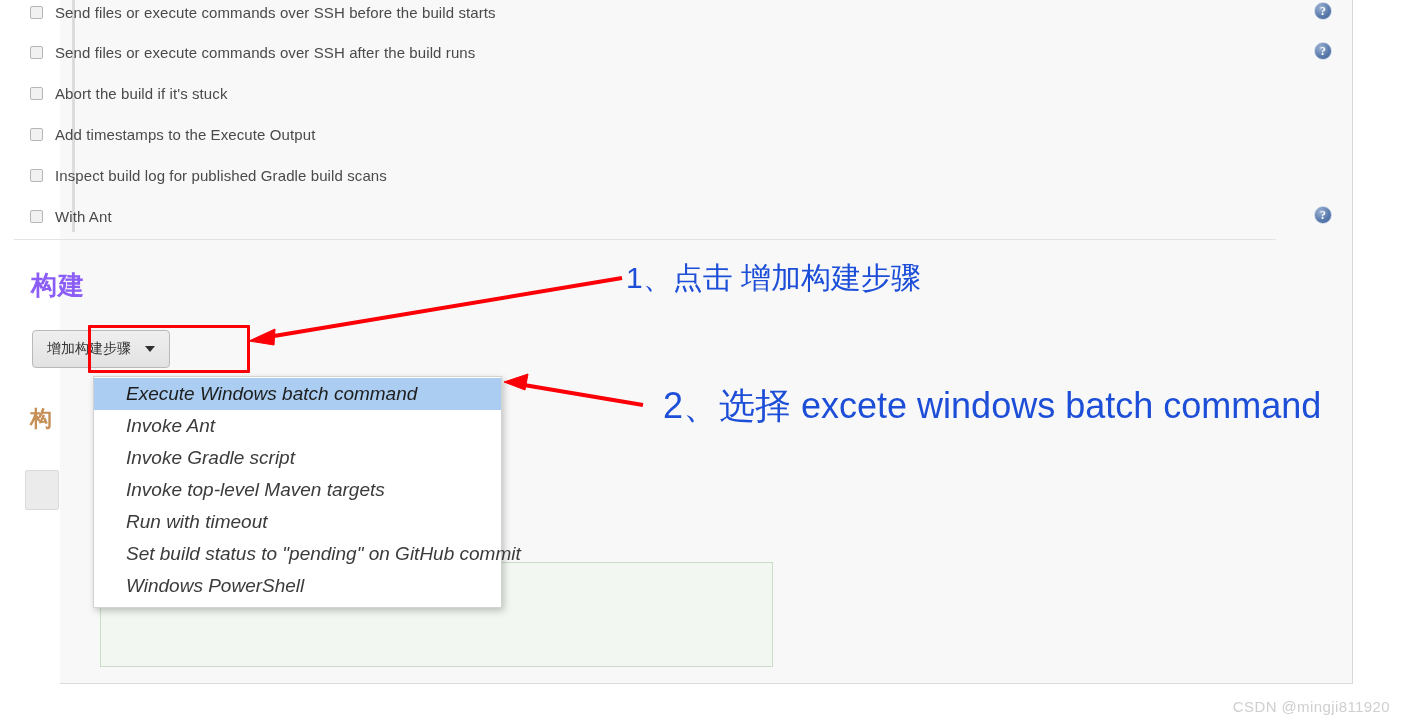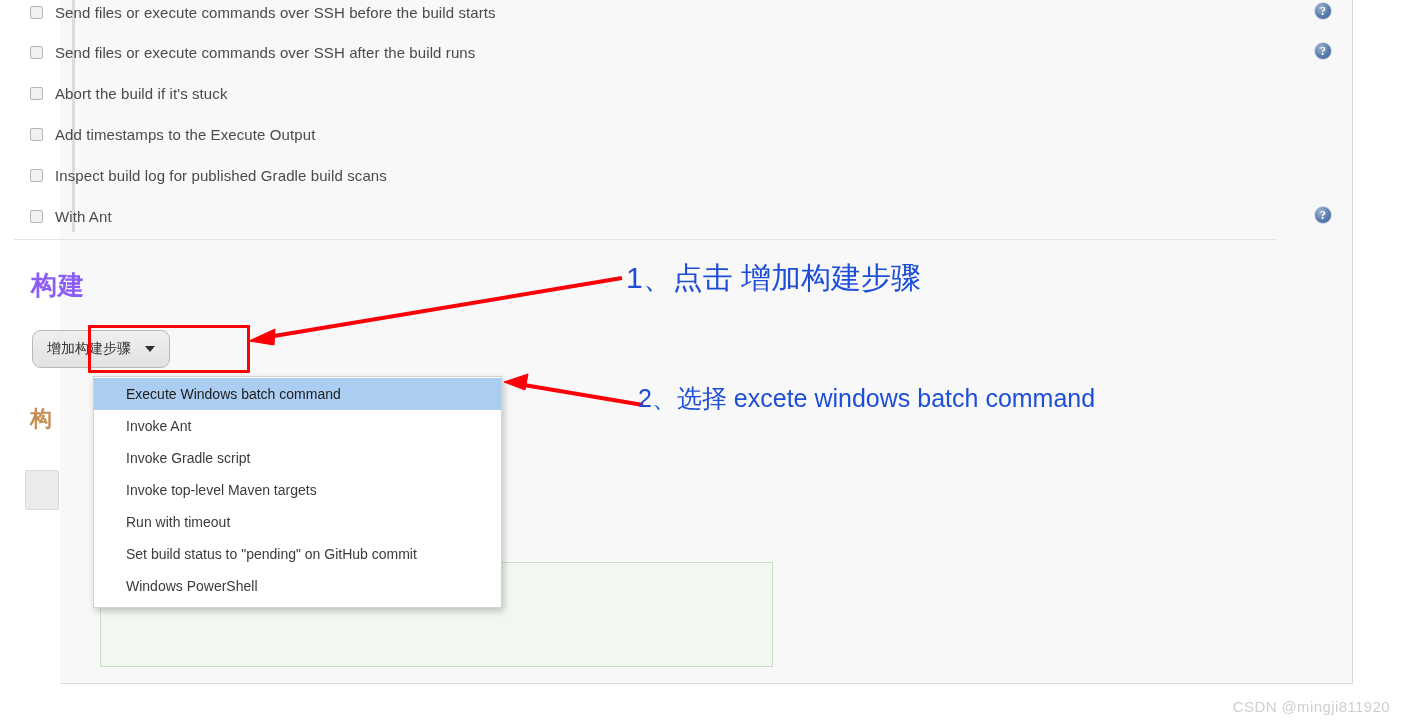--- a/index.html
+++ b/index.html
@@ -108,21 +108,21 @@
     position: absolute;
     left: 32px;
     top: 330px;
     height: 38px;
     padding: 12px 14px;
     display: flex;
     align-items: center;
     gap: 14px;
     background: linear-gradient(to bottom, #efefef 0%, #e2e2e2 100%);
     border: 1px solid #b9b9b9;
-    border-radius: 9px;
+    border-radius: 4px;
     font-size: 14px;
     color: #333333;
     box-sizing: border-box;
     cursor: pointer;
     white-space: nowrap;
   }
   .caret {
     width: 0;
     height: 0;
     border-left: 5px solid transparent;
@@ -183,48 +183,49 @@
     border: 1px solid #d2d2d2;
     box-shadow: 2px 3px 7px rgba(0,0,0,0.22);
     box-sizing: border-box;
     padding: 1px 0 5px 0;
     z-index: 40;
   }
   .dd-item {
     height: 32px;
     line-height: 32px;
     padding-left: 32px;
-    font-size: 14px;
+    font-size: 19px;
     color: #3b3b3b;
     white-space: nowrap;
     cursor: pointer;
     box-sizing: border-box;
+    font-style: italic;
   }
   .dd-item.selected {
     background: #aacdf1;
     color: #1d1d1d;
   }
 
   
   .anno-text {
     position: absolute;
     color: #1d4ed8;
     white-space: nowrap;
     z-index: 60;
   }
   .anno-1 {
     left: 626px;
     top: 258px;
     font-size: 30px;
     font-weight: 500;
   }
   .anno-2 {
-    left: 638px;
+    left: 663px;
     top: 382px;
-    font-size: 25px;
+    font-size: 36px;
     font-weight: 500;
   }
   .arrow-svg {
     position: absolute;
     left: 0;
     top: 0;
     width: 1408px;
     height: 724px;
     z-index: 55;
     pointer-events: none;

